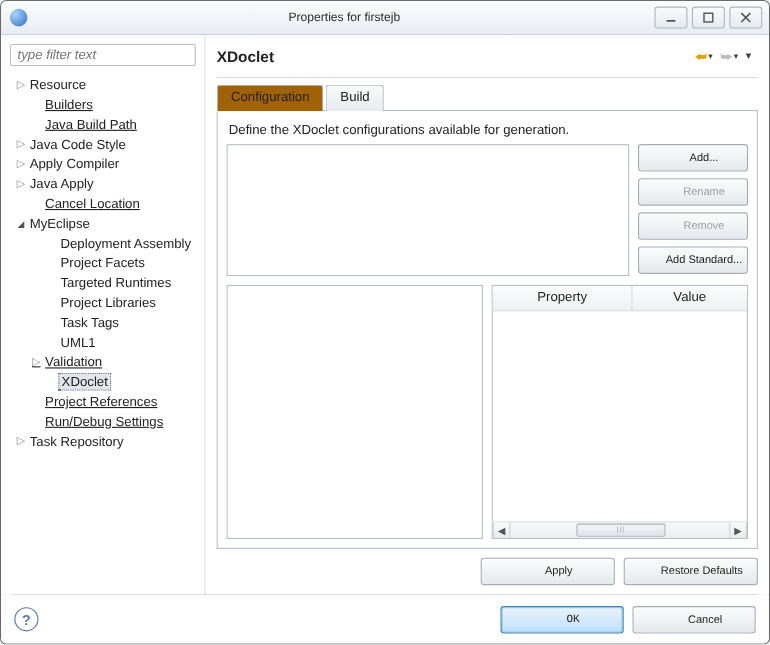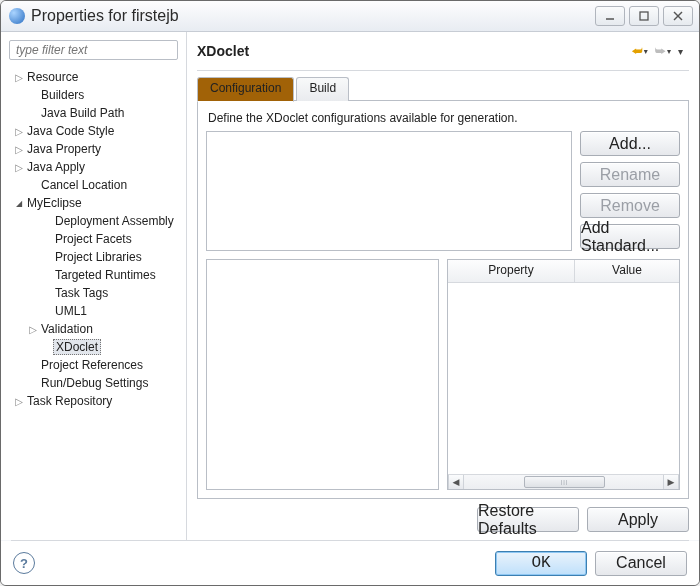--- a/index.html
+++ b/index.html
@@ -32,22 +32,23 @@
     border-bottom: 1px solid #c7ccd4;
   }
   .title-icon {
     width: 16px; height: 16px;
     border-radius: 50%;
     background: radial-gradient(circle at 30% 30%, #aad4ff, #2b6fc2);
     margin-right: 6px;
   }
   .titlebar .title {
     flex: 1;
-    font-size: 16px;
+    font-size: 11px;
     color: #2b2b2b;
+    text-align: center;
   }
   .win-buttons { display: flex; gap: 4px; }
   .win-btn {
     width: 28px; height: 18px;
     border: 1px solid #b0b5bd;
     border-radius: 3px;
     background: linear-gradient(#fafbfc,#e6eaef);
     display: flex; align-items: center; justify-content: center;
     color: #555;
     font-size: 11px;
@@ -94,21 +95,21 @@
   }
   .tw { width: 12px; display:inline-flex; align-items:center; justify-content:center; color:#888; font-size:10px; }
   .tw.blank { visibility:hidden; }
   .tree-row.selected .label {
     background: #e2e6ec;
     border: 1px dotted #777;
     padding: 0 2px;
   }
   .tree-row .label { padding: 0 2px; }
   .indent0 { padding-left: 8px; }
-  .indent1 { padding-left: 22px; }
+  .indent1 { padding-left: 22px; text-decoration: underline; }
   .indent2 { padding-left: 36px; }
 
   
   .right-pane {
     flex: 1;
     display: flex;
     flex-direction: column;
     padding: 0 10px 0 10px;
     background: #fff;
     overflow: hidden;
@@ -192,25 +193,26 @@
     width: 100px;
     display:flex;
     flex-direction:column;
     gap:6px;
   }
   .btn {
     height: 23px;
     border: 1px solid #a8adb5;
     border-radius: 3px;
     background: linear-gradient(#fbfcfd,#e6e8ec);
-    font-size: 16px;
+    font-size: 10px;
     display:flex;
     align-items:center;
     justify-content:center;
     box-shadow: inset 0 1px 0 #fff;
+    padding-left: 20px;
   }
   .btn.disabled { color:#9b9fa6; }
   .btn.primary {
     border-color:#3c7fb1;
     background: linear-gradient(#eaf3fb,#bfe0fb);
     box-shadow: inset 0 0 0 1px #8ec7f3, inset 0 1px 0 #fff;
     font-family: Liberation Mono, monospace;
   }
 
   .lower-row {
@@ -363,21 +365,21 @@
           <div class="tree-row indent1">
             <span class="tw blank">▷</span>
             <span class="label">Java Build Path</span>
           </div>
           <div class="tree-row indent0">
             <span class="tw">▷</span>
             <span class="label">Java Code Style</span>
           </div>
           <div class="tree-row indent0">
             <span class="tw">▷</span>
-            <span class="label">Java Property</span>
+            <span class="label">Apply Compiler</span>
           </div>
           <div class="tree-row indent0">
             <span class="tw">▷</span>
             <span class="label">Java Apply</span>
           </div>
           <div class="tree-row indent1">
             <span class="tw blank">▷</span>
             <span class="label">Cancel Location</span>
           </div>
           <div class="tree-row indent0">
@@ -387,25 +389,25 @@
           <div class="tree-row indent2">
             <span class="tw blank">▷</span>
             <span class="label">Deployment Assembly</span>
           </div>
           <div class="tree-row indent2">
             <span class="tw blank">▷</span>
             <span class="label">Project Facets</span>
           </div>
           <div class="tree-row indent2">
             <span class="tw blank">▷</span>
+            <span class="label">Targeted Runtimes</span>
+          </div>
+          <div class="tree-row indent2">
+            <span class="tw blank">▷</span>
             <span class="label">Project Libraries</span>
-          </div>
-          <div class="tree-row indent2">
-            <span class="tw blank">▷</span>
-            <span class="label">Targeted Runtimes</span>
           </div>
           <div class="tree-row indent2">
             <span class="tw blank">▷</span>
             <span class="label">Task Tags</span>
           </div>
           <div class="tree-row indent2">
             <span class="tw blank">▷</span>
             <span class="label">UML1</span>
           </div>
           <div class="tree-row indent1">
@@ -476,22 +478,22 @@
                 <div class="scroll-track">
                     <div class="scroll-thumb"></div>
                   </div>
                 <div class="scroll-arrow">▶</div>
               </div>
             </div>
           </div>
         </div>
 
         <div class="restore-row">
+          <div class="btn">Apply</div>
           <div class="btn">Restore Defaults</div>
-          <div class="btn">Apply</div>
         </div>
       </div>
     </div>
   </div>
 
   <div class="footer-sep"></div>
 
   <div class="footer">
     <div class="help">?</div>
     <div class="footer-spacer"></div>

